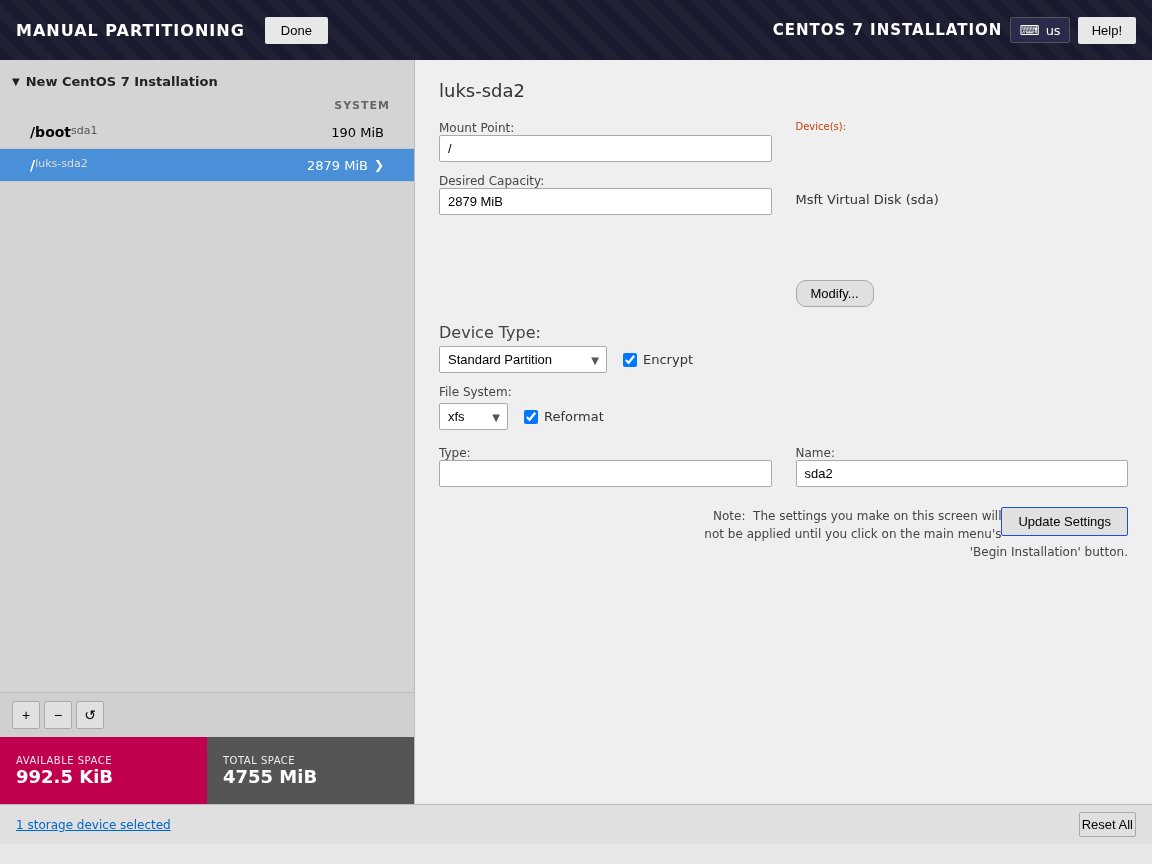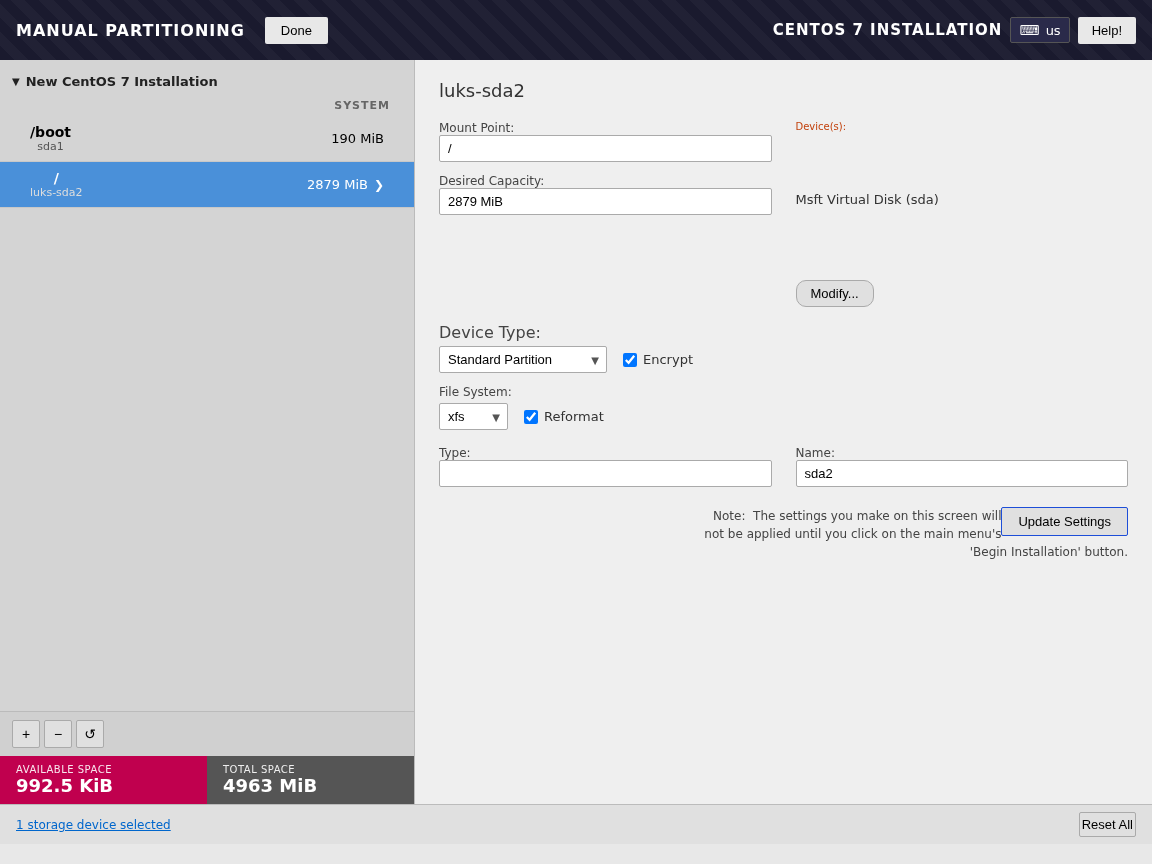--- a/index.html
+++ b/index.html
@@ -51,41 +51,41 @@
       cursor: pointer;
     }
     .tree-arrow { font-size: 10px; }
     .system-label { padding: 4px 24px; font-size: 11px; color: #666; font-weight: bold; letter-spacing: 1px; text-align: right; }
 
     .partition-item {
       display: flex; align-items: center; justify-content: space-between;
       padding: 8px 30px; cursor: pointer; border-bottom: 1px solid #c8c8c8;
     }
     .partition-item.selected { background: #4a90d9; color: white; }
-    .partition-info { display: flex; flex-direction: column; text-align: center; }
+    .partition-info { display: flex; flex-direction: row; }
     .partition-mount { font-size: 14px; font-weight: bold; }
     .partition-device { font-size: 11px; color: #555; }
     .partition-item.selected .partition-device { color: #ddd; }
     .partition-size { display: flex; align-items: center; gap: 6px; font-size: 13px; }
     .chevron-right { font-size: 12px; }
 
     
     .left-toolbar {
       display: flex; align-items: center; gap: 0;
       background: #d0d0d0; border-top: 1px solid #bbb; padding: 8px 12px; gap: 4px;
     }
     .toolbar-btn {
       background: #e0e0e0; border: 1px solid #aaa; width: 28px; height: 28px;
       display: flex; align-items: center; justify-content: center;
       cursor: pointer; font-size: 14px; border-radius: 2px;
     }
 
     
     .space-bar {
-      display: flex; height: 48px; background: #d4d4d4;
+      display: flex; height: 67px; background: #d4d4d4;
     }
     .space-item {
       display: flex; flex-direction: column; justify-content: center;
       padding: 8px 16px; flex: 1;
     }
     .space-item.available { background: #c0004e; color: white; }
     .space-item.total { background: #555; color: white; }
     .space-label { font-size: 10px; letter-spacing: 0.5px; opacity: 0.9; }
     .space-value { font-size: 18px; font-weight: bold; }
 
@@ -201,21 +201,21 @@
       <button class="toolbar-btn">↺</button>
     </div>
 
     <div class="space-bar">
       <div class="space-item available">
         <span class="space-label">AVAILABLE SPACE</span>
         <span class="space-value">992.5 KiB</span>
       </div>
       <div class="space-item total">
         <span class="space-label">TOTAL SPACE</span>
-        <span class="space-value">4963 MiB</span>
+        <span class="space-value">4755 MiB</span>
       </div>
     </div>
   </div>
 
   <div class="right-panel">
     <div class="partition-title">luks-sda2</div>
 
     <div style="display:flex; gap:24px; margin-bottom:16px;">
       <div style="flex:1;">
         <div class="form-label">Mount Point:</div>

